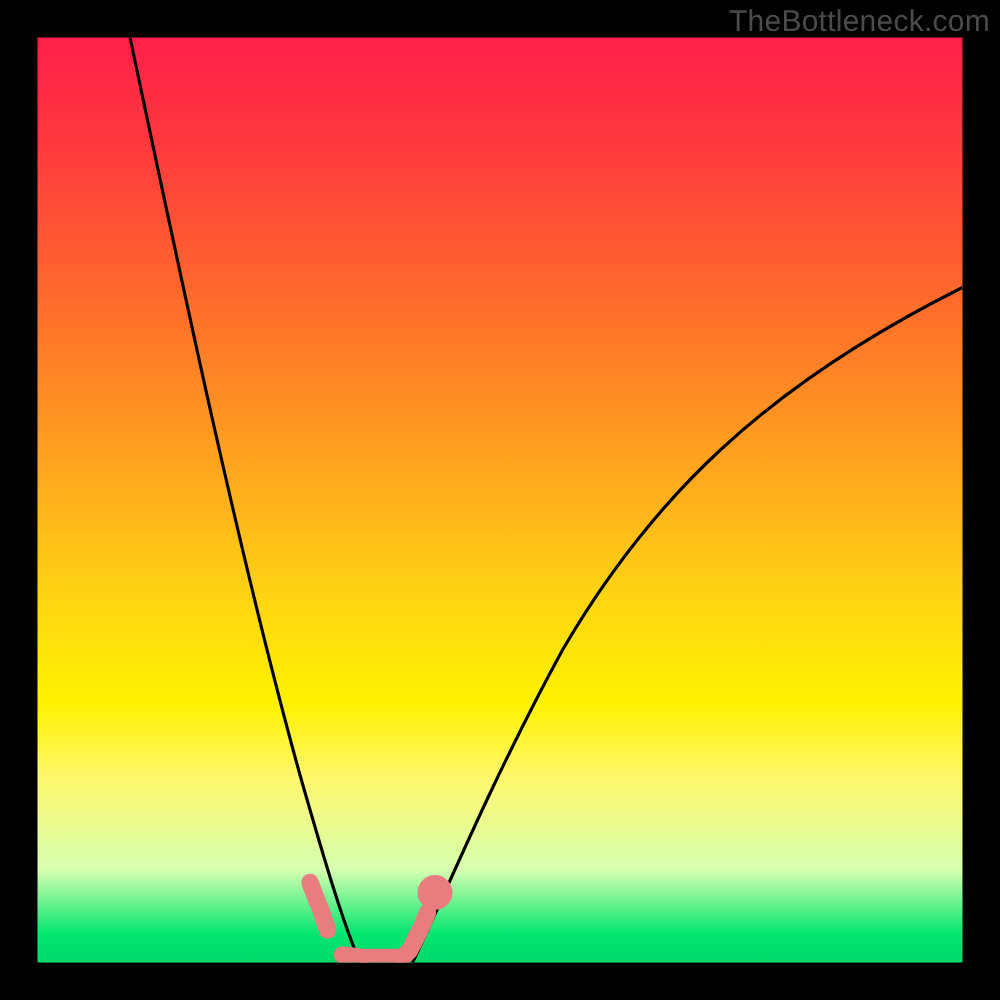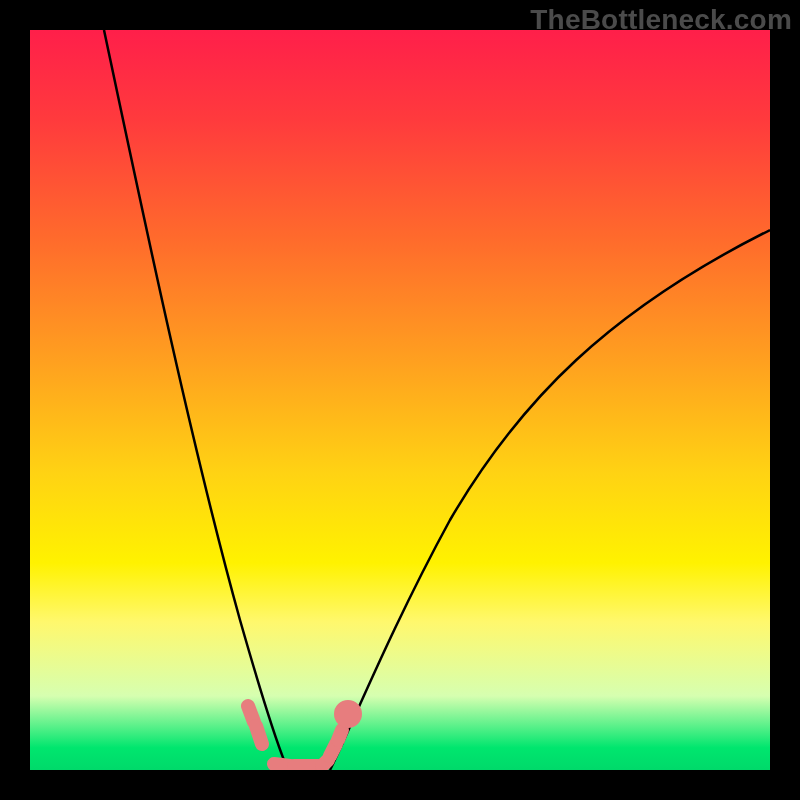--- a/index.html
+++ b/index.html
@@ -35,22 +35,22 @@
       #d6ffb0 90%,
       #00e66e 97%,
       #00d96a 100%
     );
   }
   .watermark {
     position: absolute;
     top: 4px;
     right: 8px;
     color: #4b4b4b;
-    font-size: 28px;
-    font-weight: 700;
+    font-size: 24px;
+    font-weight: 400;
     letter-spacing: 0.2px;
     white-space: nowrap;
   }
   svg.curves {
     position: absolute;
     inset: 0;
   }
 </style>
 </head>
 <body>

